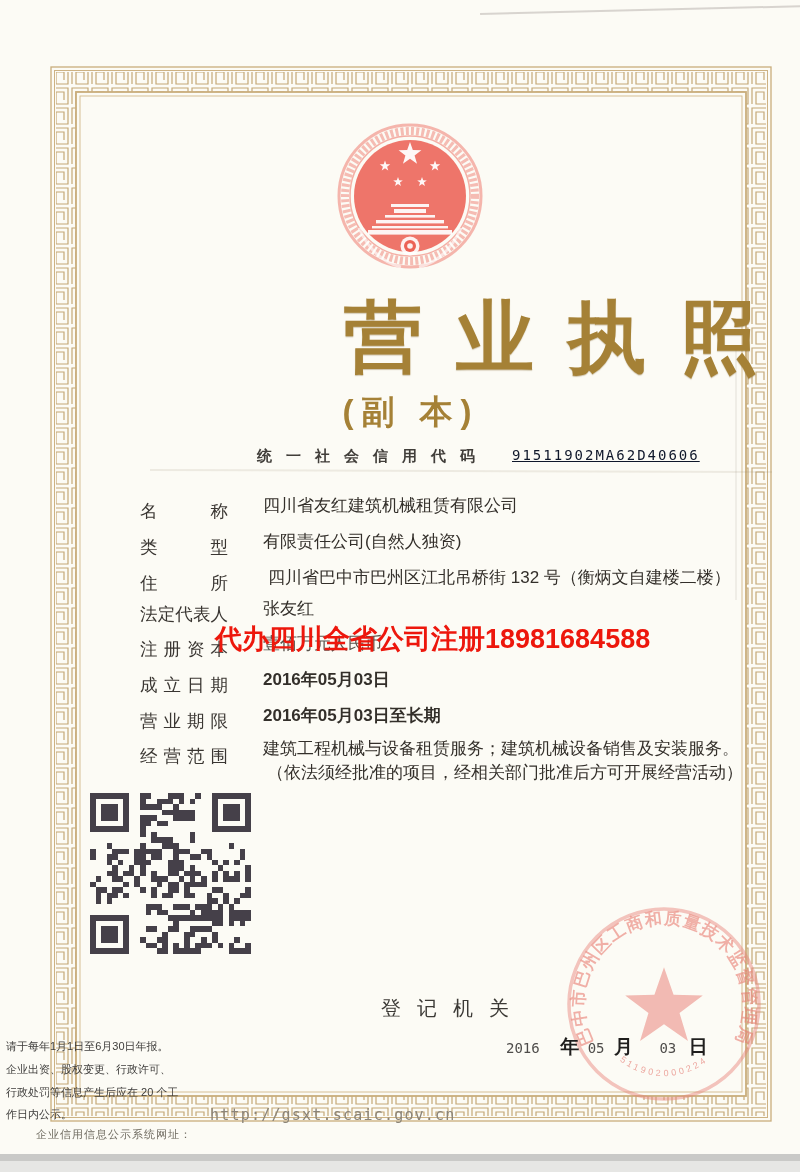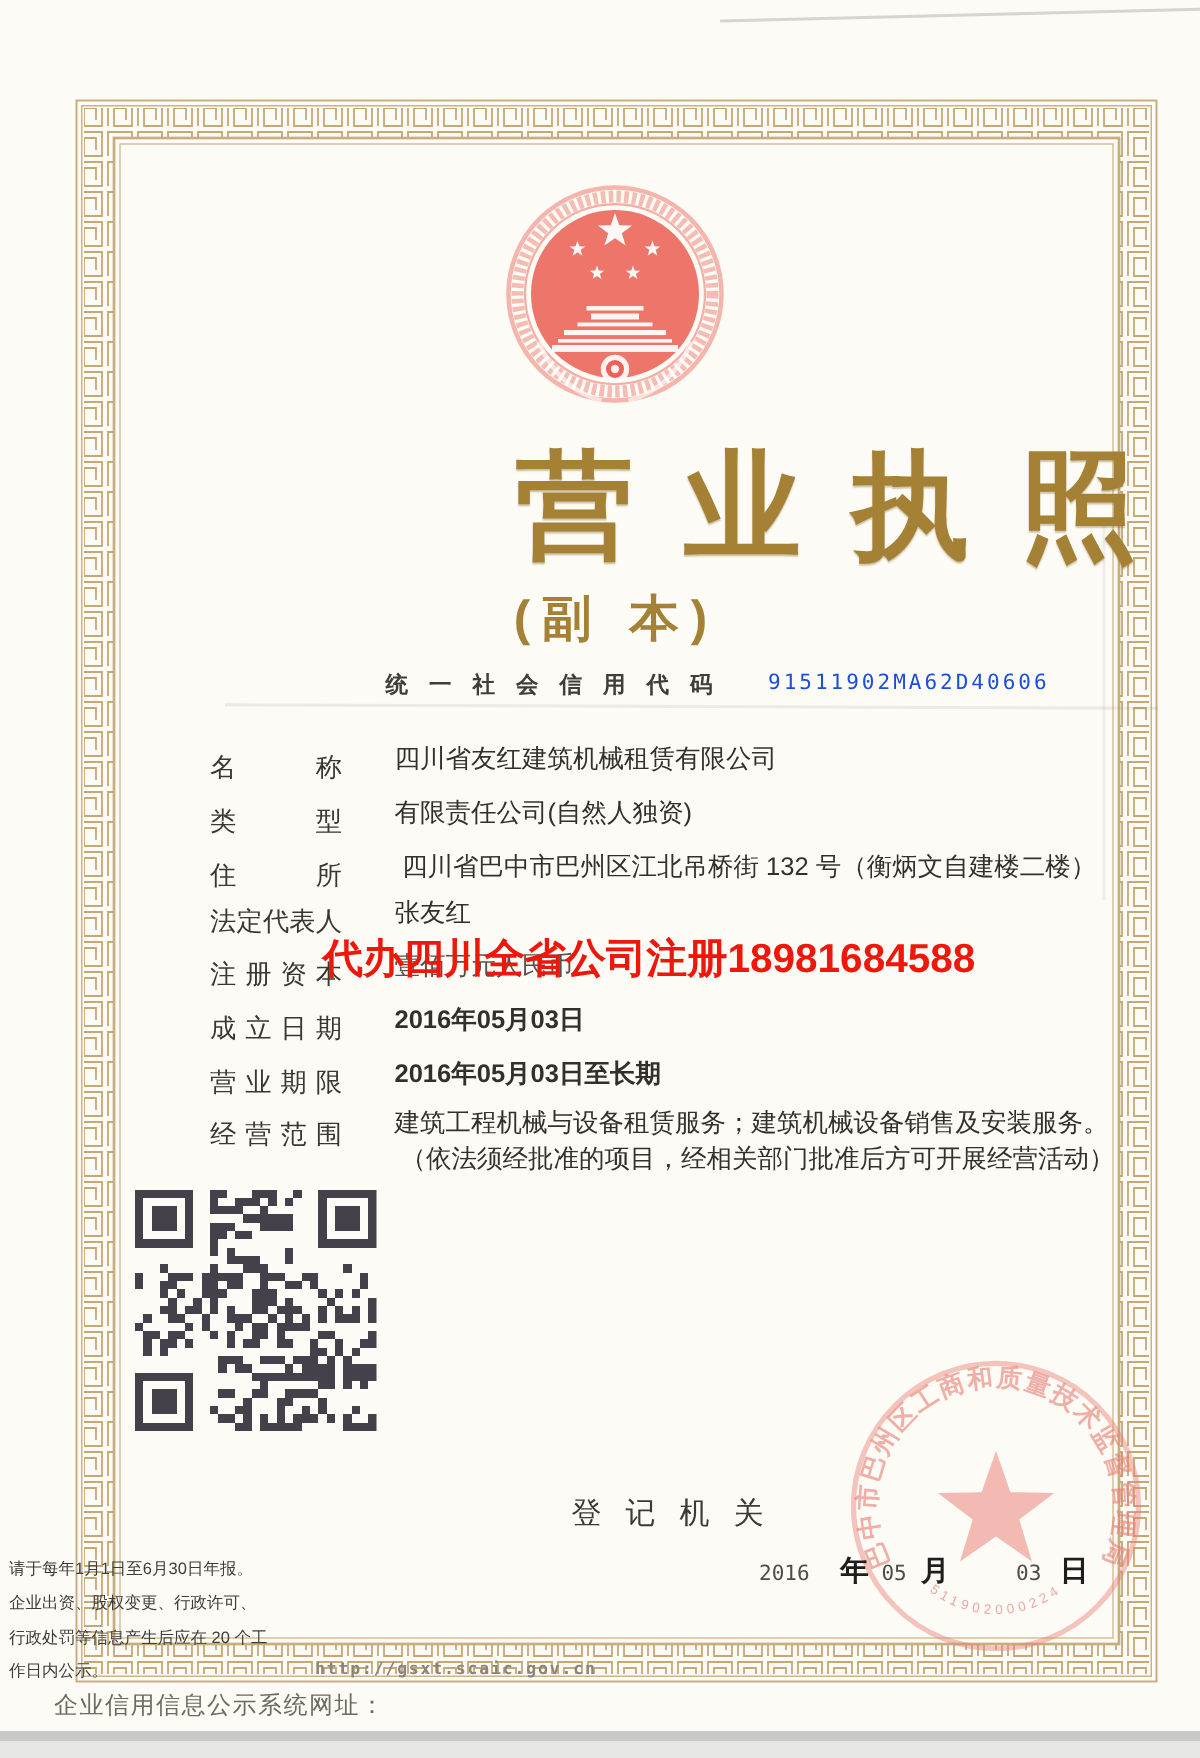--- a/index.html
+++ b/index.html
@@ -15,21 +15,21 @@
   .title{left:50px;top:286px;width:722px;text-align:right;font-size:78px;font-weight:700;
          letter-spacing:34px;padding-left:20px;color:#a58136;z-index:3;
          text-shadow:0 1px 1px rgba(120,90,30,.35);white-space:nowrap;}
   .subtitle{left:50px;top:390px;width:722px;text-align:center;font-size:33px;font-weight:700;
          letter-spacing:8px;color:#a58136;z-index:3;}
   
   .credit{top:447px;left:0;width:800px;z-index:3;white-space:nowrap;}
   .credit .lab{position:absolute;left:257px;top:0;font-size:15px;letter-spacing:14px;
          font-weight:600;color:#413e3a;}
   .credit .code{position:absolute;left:512px;top:0;font-size:14px;letter-spacing:2px;
-         font-family:"DejaVu Sans Mono", monospace;color:#1d4ed8;}
+         font-family:"DejaVu Sans Mono", monospace;color:#0f172a;text-decoration:underline;}
   
   .row{position:absolute;left:140px;width:632px;z-index:3;}
   .flabel{position:absolute;left:0;top:0;width:88px;font-size:17.5px;color:#3a3632;
          font-weight:500;text-align:justify;text-align-last:justify;}
   .fvalue{position:absolute;left:123px;top:-5px;width:505px;font-size:17px;color:#332f2a;
          line-height:24px;font-weight:500;}
   
   .watermark{left:215px;top:621px;font-size:27px;font-weight:700;color:#ed170c;
          white-space:nowrap;z-index:6;}
   
@@ -40,22 +40,22 @@
   
   .seal{left:562px;top:902px;z-index:4;opacity:.85;}
   
   .issuedate{left:506px;top:1034px;z-index:7;white-space:nowrap;}
   .issuedate .num{font-size:14px;color:#4e4c4a;font-family:"DejaVu Sans Mono", monospace;}
   .issuedate .cjk{font-size:19px;font-weight:700;color:#1f1e1d;}
   .issuedate span{display:inline-block;}
   
   .notice{left:6px;top:1035px;width:280px;font-size:11px;line-height:22.8px;
          color:#3e3d3b;font-weight:500;z-index:6;}
-  .sitelabel{left:36px;top:1127px;font-size:16px;color:#6e6a5f;z-index:6;letter-spacing:1px;text-align:center;}
-  .siteurl{left:210px;top:1106px;font-size:11px;letter-spacing:1.2px;font-weight:700;
+  .sitelabel{left:36px;top:1127px;font-size:11px;color:#6e6a5f;z-index:6;letter-spacing:1px;text-align:center;}
+  .siteurl{left:210px;top:1106px;font-size:15px;letter-spacing:1.2px;font-weight:400;
          font-family:"DejaVu Sans Mono", monospace;color:#8b8478;z-index:6;}
   .authority{left:497px;top:1129px;font-size:14.8px;color:#575349;z-index:6;letter-spacing:.5px;}
   
   .crease1{left:150px;top:470px;width:622px;height:2px;background:rgba(140,125,95,.13);
          transform:rotate(.2deg);z-index:2;}
   .crease2{left:480px;top:9px;width:330px;height:1.5px;background:rgba(185,181,174,.55);
          transform:rotate(-1.4deg);z-index:2;}
   .crease3{left:735px;top:350px;width:1.5px;height:250px;background:rgba(150,140,120,.12);z-index:2;}
   .graybar1{left:0;top:1154px;width:800px;height:7px;background:#c9c9c7;z-index:8;}
   .graybar2{left:0;top:1161px;width:800px;height:11px;background:#e6e6e4;z-index:8;}
@@ -437,21 +437,21 @@
     <text font-size="9" fill="#e4776e" opacity=".75" letter-spacing="3" text-anchor="middle">
       <textPath href="#sealCodeArc" startOffset="50%">511902000224</textPath>
     </text>
   </svg>
 
   <div class="abs issuedate">
     <span class="num">2016</span>
     <span class="cjk" style="margin-left:16px">年</span>
     <span class="num" style="margin-left:4px">05</span>
     <span class="cjk" style="margin-left:5px">月</span>
-    <span class="num" style="margin-left:40px">03</span>
+    <span class="num" style="margin-left:22px">03</span>
     <span class="cjk" style="margin-left:8px">日</span>
   </div>
 
   <div class="abs notice">
     <div>请于每年1月1日至6月30日年报。</div>
     <div>企业出资、股权变更、行政许可、</div>
     <div>行政处罚等信息产生后应在 20 个工</div>
     <div>作日内公示。</div>
   </div>
   <div class="abs sitelabel">企业信用信息公示系统网址：</div>

